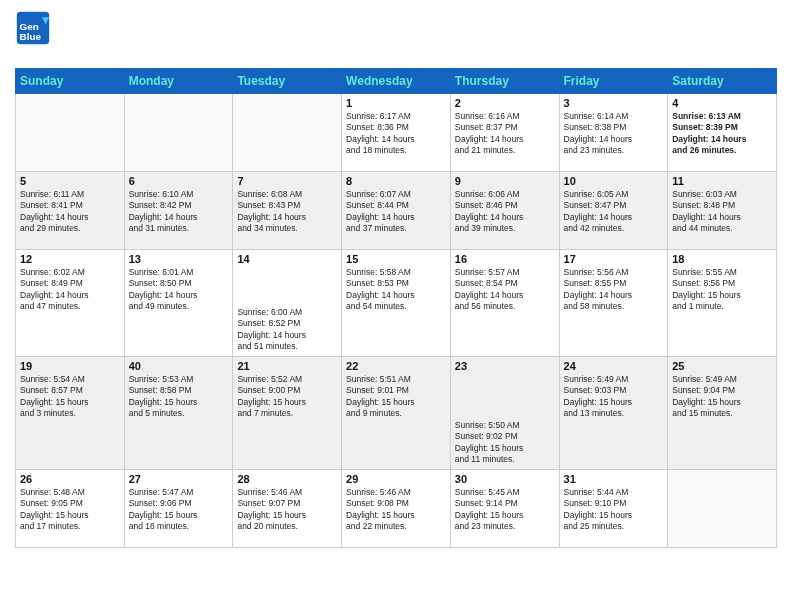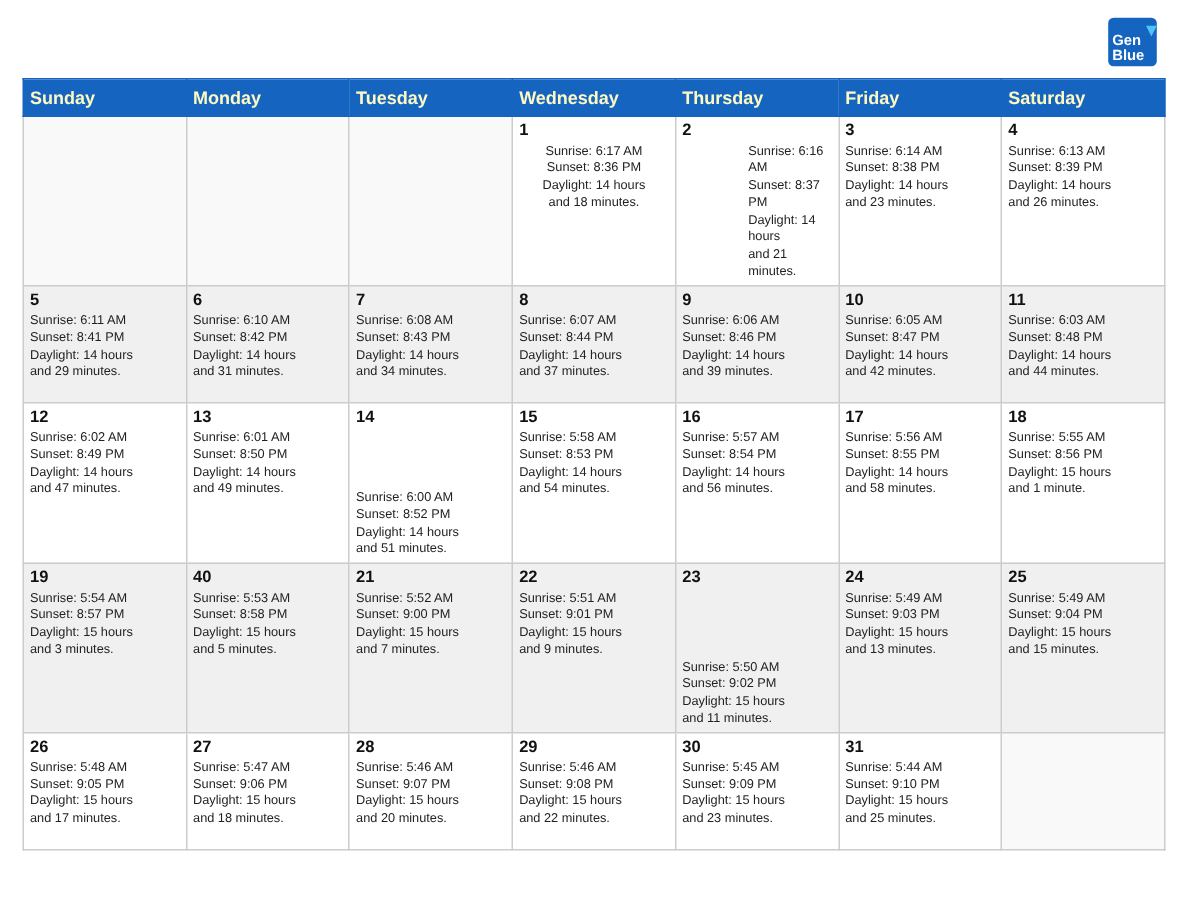--- a/index.html
+++ b/index.html
@@ -10,23 +10,23 @@
       background: #fff;
       overflow: hidden;
     }
     .page {
       width: 792px;
       height: 612px;
       padding: 10px 15px;
     }
     .header {
       display: flex;
-      justify-content: flex-end;
+      justify-content: flex-start;
       align-items: flex-start;
-      margin-bottom: 6px;
+      margin-bottom: 22px;
     }
     .logo {
       display: flex;
       align-items: center;
       gap: 4px;
     }
     .logo-icon {
       width: 36px;
       height: 36px;
     }
@@ -43,21 +43,21 @@
       font-size: 14px;
       color: #333;
     }
     .calendar {
       width: 100%;
       border-collapse: collapse;
       border: 1px solid #ccc;
     }
     .calendar th {
       background: #1565c0;
-      color: #fef9c3;
+      color: #5eead4;
       font-size: 12px;
       font-weight: bold;
       padding: 5px 4px;
       text-align: left;
       border: 1px solid #1565c0;
     }
     .calendar td {
       border: 1px solid #ccc;
       vertical-align: top;
       padding: 3px 4px;
@@ -126,42 +126,42 @@
           <th>Saturday</th>
         </tr>
     </thead>
     <tbody id="calendar-body">
     <tr class="row-white">
           <td class="empty"></td>
           <td class="empty"></td>
           <td class="empty"></td>
           <td>
             <span class="day-num">1</span>
-            <div class="day-info" style="white-space: pre-line; text-align: center;">Sunrise: 6:17 AM
+            <div class="day-info" style="white-space: pre-line;">Sunrise: 6:17 AM
 Sunset: 8:36 PM
 Daylight: 14 hours
 and 18 minutes.</div>
           </td>
           <td>
             <span class="day-num">2</span>
-            <div class="day-info" style="white-space: pre-line; margin-left: 44px;">Sunrise: 6:16 AM
+            <div class="day-info" style="white-space: pre-line;">Sunrise: 6:16 AM
 Sunset: 8:37 PM
 Daylight: 14 hours
 and 21 minutes.</div>
           </td>
           <td>
             <span class="day-num">3</span>
             <div class="day-info" style="white-space: pre-line;">Sunrise: 6:14 AM
 Sunset: 8:38 PM
 Daylight: 14 hours
 and 23 minutes.</div>
           </td>
           <td>
             <span class="day-num">4</span>
-            <div class="day-info" style="white-space: pre-line;">Sunrise: 6:13 AM
+            <div class="day-info" style="white-space: pre-line; font-weight: bold;">Sunrise: 6:13 AM
 Sunset: 8:39 PM
 Daylight: 14 hours
 and 26 minutes.</div>
           </td>
         </tr>
         <tr class="row-shaded">
           <td>
             <span class="day-num">5</span>
             <div class="day-info" style="white-space: pre-line;">Sunrise: 6:11 AM
 Sunset: 8:41 PM
@@ -338,21 +338,21 @@
           <td>
             <span class="day-num">29</span>
             <div class="day-info" style="white-space: pre-line;">Sunrise: 5:46 AM
 Sunset: 9:08 PM
 Daylight: 15 hours
 and 22 minutes.</div>
           </td>
           <td>
             <span class="day-num">30</span>
             <div class="day-info" style="white-space: pre-line;">Sunrise: 5:45 AM
-Sunset: 9:09 PM
+Sunset: 9:14 PM
 Daylight: 15 hours
 and 23 minutes.</div>
           </td>
           <td>
             <span class="day-num">31</span>
             <div class="day-info" style="white-space: pre-line;">Sunrise: 5:44 AM
 Sunset: 9:10 PM
 Daylight: 15 hours
 and 25 minutes.</div>
           </td>

